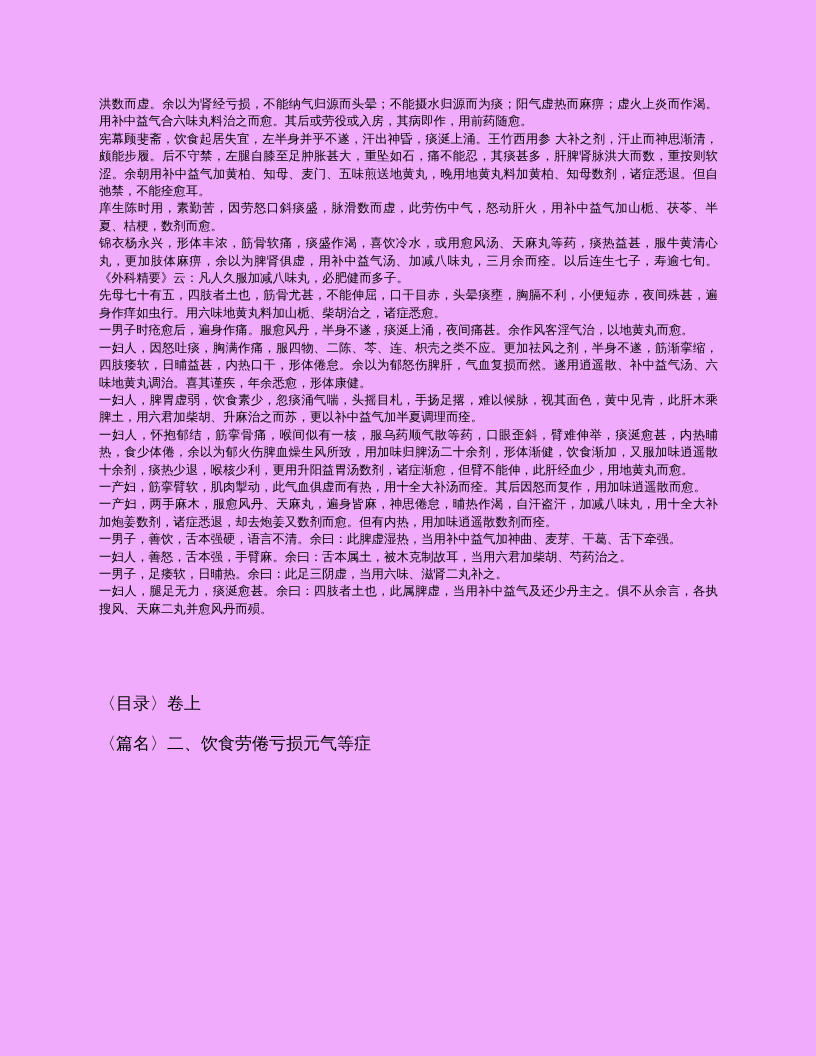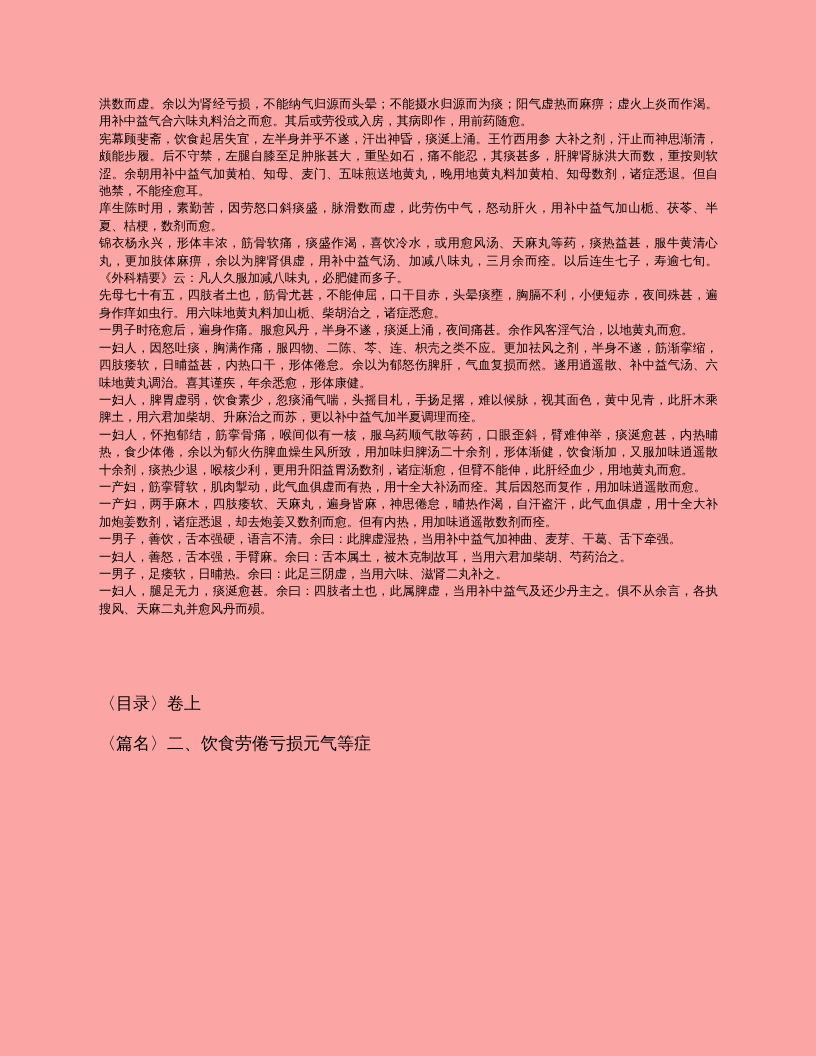--- a/index.html
+++ b/index.html
@@ -11,21 +11,21 @@
     width: 816px;
     height: 1056px;
     font-family: "DejaVu Sans", "Liberation Sans", sans-serif;
     color: #000000;
     overflow: hidden;
   }
   .page {
     position: relative;
     width: 816px;
     height: 1056px;
-    background: #fca5a5;
+    background: #f0abfc;
     box-sizing: border-box;
   }
   .text-column {
     position: absolute;
     left: 99px;
     top: 95px;
     width: 619px;
   }
   .para {
     font-size: 12.4px;
@@ -62,21 +62,21 @@
     <p class="para">洪数而虚。余以为肾经亏损，不能纳气归源而头晕；不能摄水归源而为痰；阳气虚热而麻痹；虚火上炎而作渴。用补中益气合六味丸料治之而愈。其后或劳役或入房，其病即作，用前药随愈。</p>
     <p class="para">宪幕顾斐斋，饮食起居失宜，左半身并乎不遂，汗出神昏，痰涎上涌。王竹西用参 大补之剂，汗止而神思渐清，颇能步履。后不守禁，左腿自膝至足肿胀甚大，重坠如石，痛不能忍，其痰甚多，肝脾肾脉洪大而数，重按则软涩。余朝用补中益气加黄柏、知母、麦门、五味煎送地黄丸，晚用地黄丸料加黄柏、知母数剂，诸症悉退。但自弛禁，不能痊愈耳。</p>
     <p class="para">庠生陈时用，素勤苦，因劳怒口斜痰盛，脉滑数而虚，此劳伤中气，怒动肝火，用补中益气加山栀、茯苓、半夏、桔梗，数剂而愈。</p>
     <p class="para">锦衣杨永兴，形体丰浓，筋骨软痛，痰盛作渴，喜饮冷水，或用愈风汤、天麻丸等药，痰热益甚，服牛黄清心丸，更加肢体麻痹，余以为脾肾俱虚，用补中益气汤、加减八味丸，三月余而痊。以后连生七子，寿逾七旬。《外科精要》云：凡人久服加减八味丸，必肥健而多子。</p>
     <p class="para">先母七十有五，四肢者土也，筋骨尤甚，不能伸屈，口干目赤，头晕痰壅，胸膈不利，小便短赤，夜间殊甚，遍身作痒如虫行。用六味地黄丸料加山栀、柴胡治之，诸症悉愈。</p>
     <p class="para">一男子时疮愈后，遍身作痛。服愈风丹，半身不遂，痰涎上涌，夜间痛甚。余作风客淫气治，以地黄丸而愈。</p>
     <p class="para">一妇人，因怒吐痰，胸满作痛，服四物、二陈、芩、连、枳壳之类不应。更加祛风之剂，半身不遂，筋渐挛缩，四肢痿软，日晡益甚，内热口干，形体倦怠。余以为郁怒伤脾肝，气血复损而然。遂用逍遥散、补中益气汤、六味地黄丸调治。喜其谨疾，年余悉愈，形体康健。</p>
     <p class="para">一妇人，脾胃虚弱，饮食素少，忽痰涌气喘，头摇目札，手扬足撂，难以候脉，视其面色，黄中见青，此肝木乘脾土，用六君加柴胡、升麻治之而苏，更以补中益气加半夏调理而痊。</p>
     <p class="para">一妇人，怀抱郁结，筋挛骨痛，喉间似有一核，服乌药顺气散等药，口眼歪斜，臂难伸举，痰涎愈甚，内热晡热，食少体倦，余以为郁火伤脾血燥生风所致，用加味归脾汤二十余剂，形体渐健，饮食渐加，又服加味逍遥散十余剂，痰热少退，喉核少利，更用升阳益胃汤数剂，诸症渐愈，但臂不能伸，此肝经血少，用地黄丸而愈。</p>
     <p class="para">一产妇，筋挛臂软，肌肉掣动，此气血俱虚而有热，用十全大补汤而痊。其后因怒而复作，用加味逍遥散而愈。</p>
-    <p class="para">一产妇，两手麻木，四肢痿软、天麻丸，遍身皆麻，神思倦怠，晡热作渴，自汗盗汗，此气血俱虚，用十全大补加炮姜数剂，诸症悉退，却去炮姜又数剂而愈。但有内热，用加味逍遥散数剂而痊。</p>
+    <p class="para">一产妇，两手麻木，服愈风丹、天麻丸，遍身皆麻，神思倦怠，晡热作渴，自汗盗汗，加减八味丸，用十全大补加炮姜数剂，诸症悉退，却去炮姜又数剂而愈。但有内热，用加味逍遥散数剂而痊。</p>
     <p class="para">一男子，善饮，舌本强硬，语言不清。余曰：此脾虚湿热，当用补中益气加神曲、麦芽、干葛、舌下牵强。</p>
     <p class="para">一妇人，善怒，舌本强，手臂麻。余曰：舌本属土，被木克制故耳，当用六君加柴胡、芍药治之。</p>
     <p class="para">一男子，足痿软，日晡热。余曰：此足三阴虚，当用六味、滋肾二丸补之。</p>
     <p class="para">一妇人，腿足无力，痰涎愈甚。余曰：四肢者土也，此属脾虚，当用补中益气及还少丹主之。俱不从余言，各执搜风、天麻二丸并愈风丹而殒。</p>
 
     <div class="spacer-block"></div>
 
     <p class="section-line">〈目录〉卷上</p>
 
     <div class="gap-small"></div>

